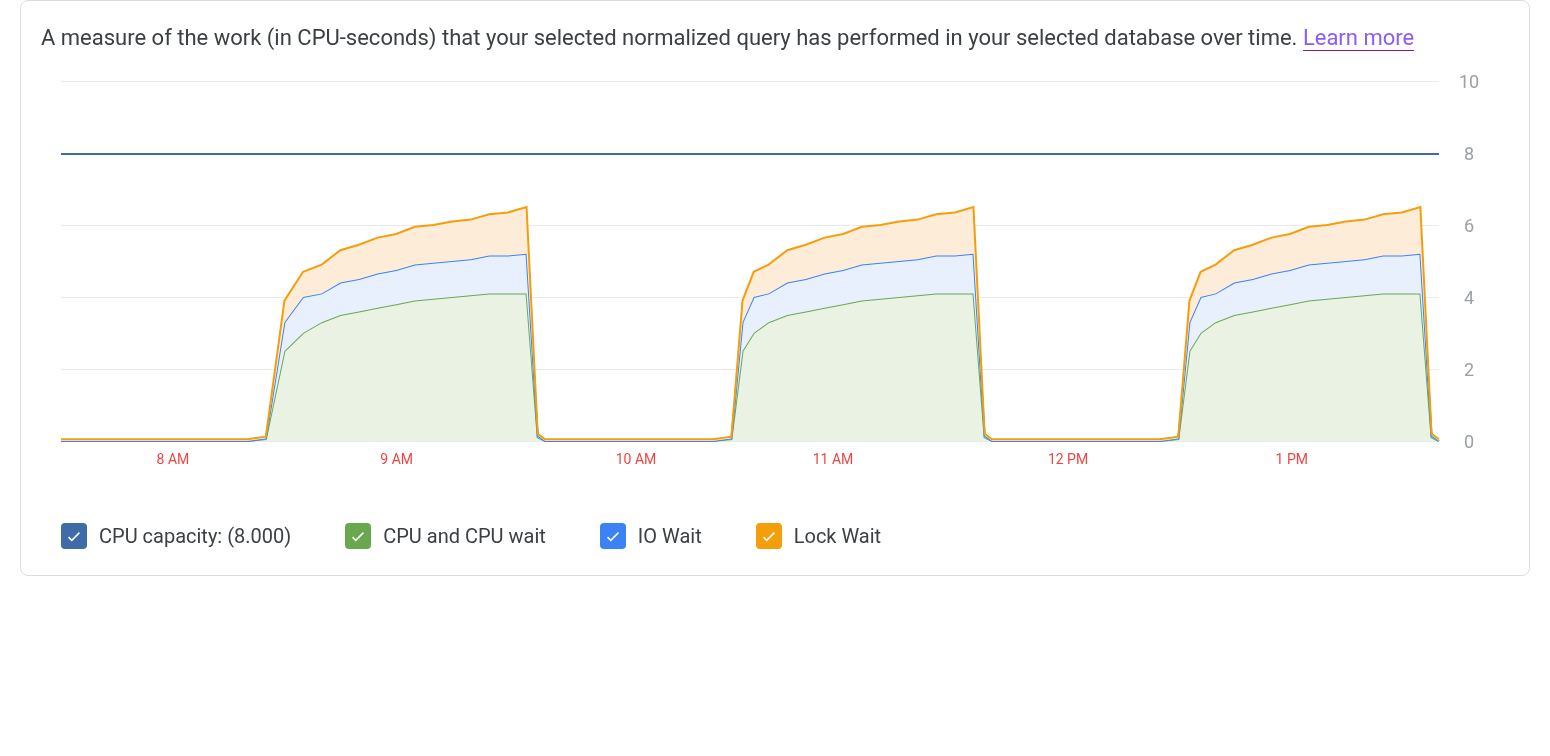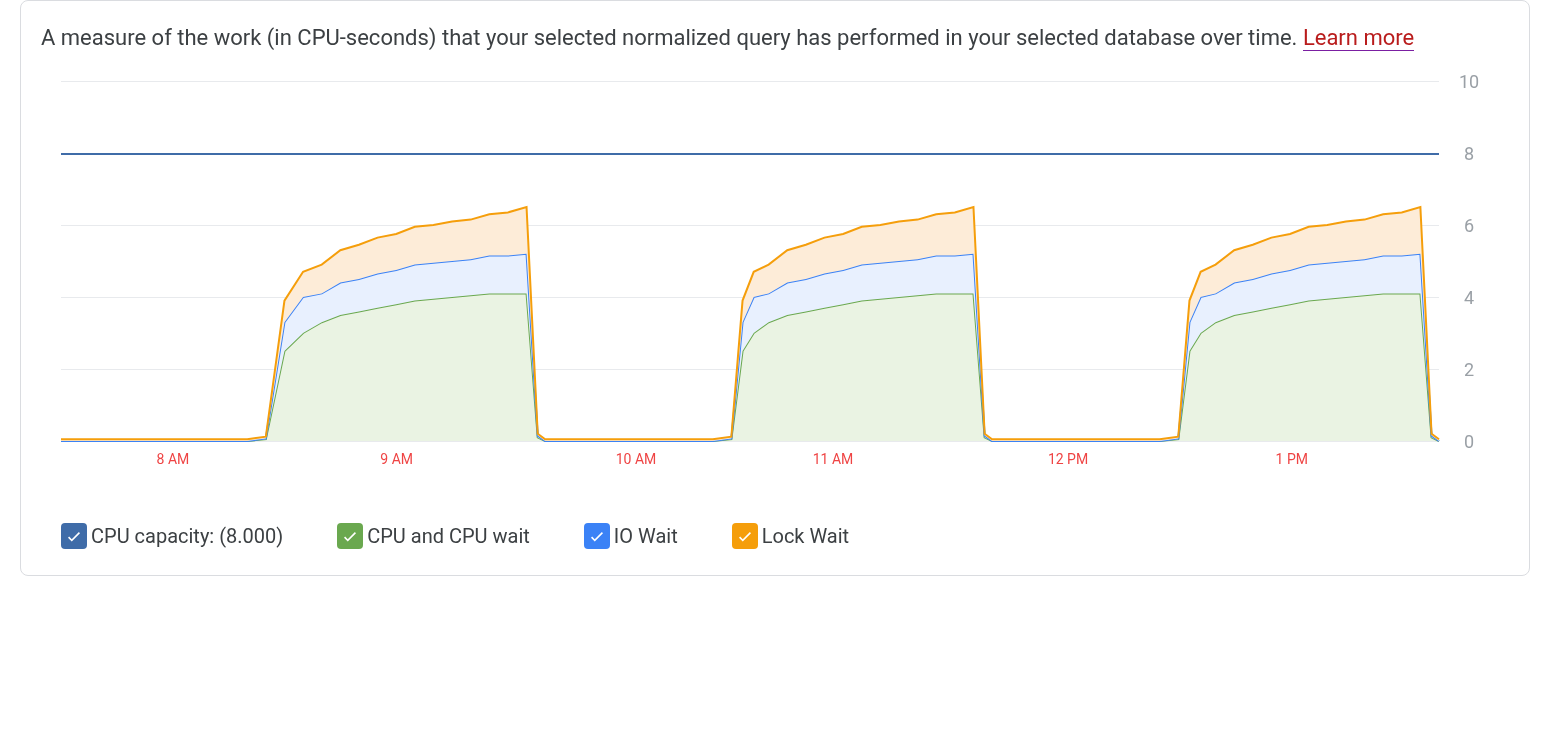--- a/index.html
+++ b/index.html
@@ -20,21 +20,21 @@
     color:#202124;
   }
   .subtitle{
     font-size:22px;
     line-height:1.55;
     color:#3c4043;
     margin:0 0 8px 0;
     max-width:1430px;
   }
   .learn-more{
-    color:#b91c1c;
+    color:#8b5cf6;
     border-bottom:1px solid #7b1fa2;
     text-decoration:none;
     cursor:pointer;
   }
   .chart-wrap{
     position:relative;
     margin-top:26px;
     height:400px;
     padding-right:70px;
     padding-left:20px;
@@ -89,21 +89,21 @@
     display:flex;
     gap:54px;
     align-items:center;
     margin-top:42px;
     padding-left:20px;
     flex-wrap:wrap;
   }
   .legend-item{
     display:flex;
     align-items:center;
-    gap:4px;
+    gap:12px;
     font-size:20px;
     color:#3c4043;
     cursor:pointer;
   }
   .legend-check{
     width:26px;height:26px;
     border-radius:4px;
     display:flex;
     align-items:center;
     justify-content:center;

